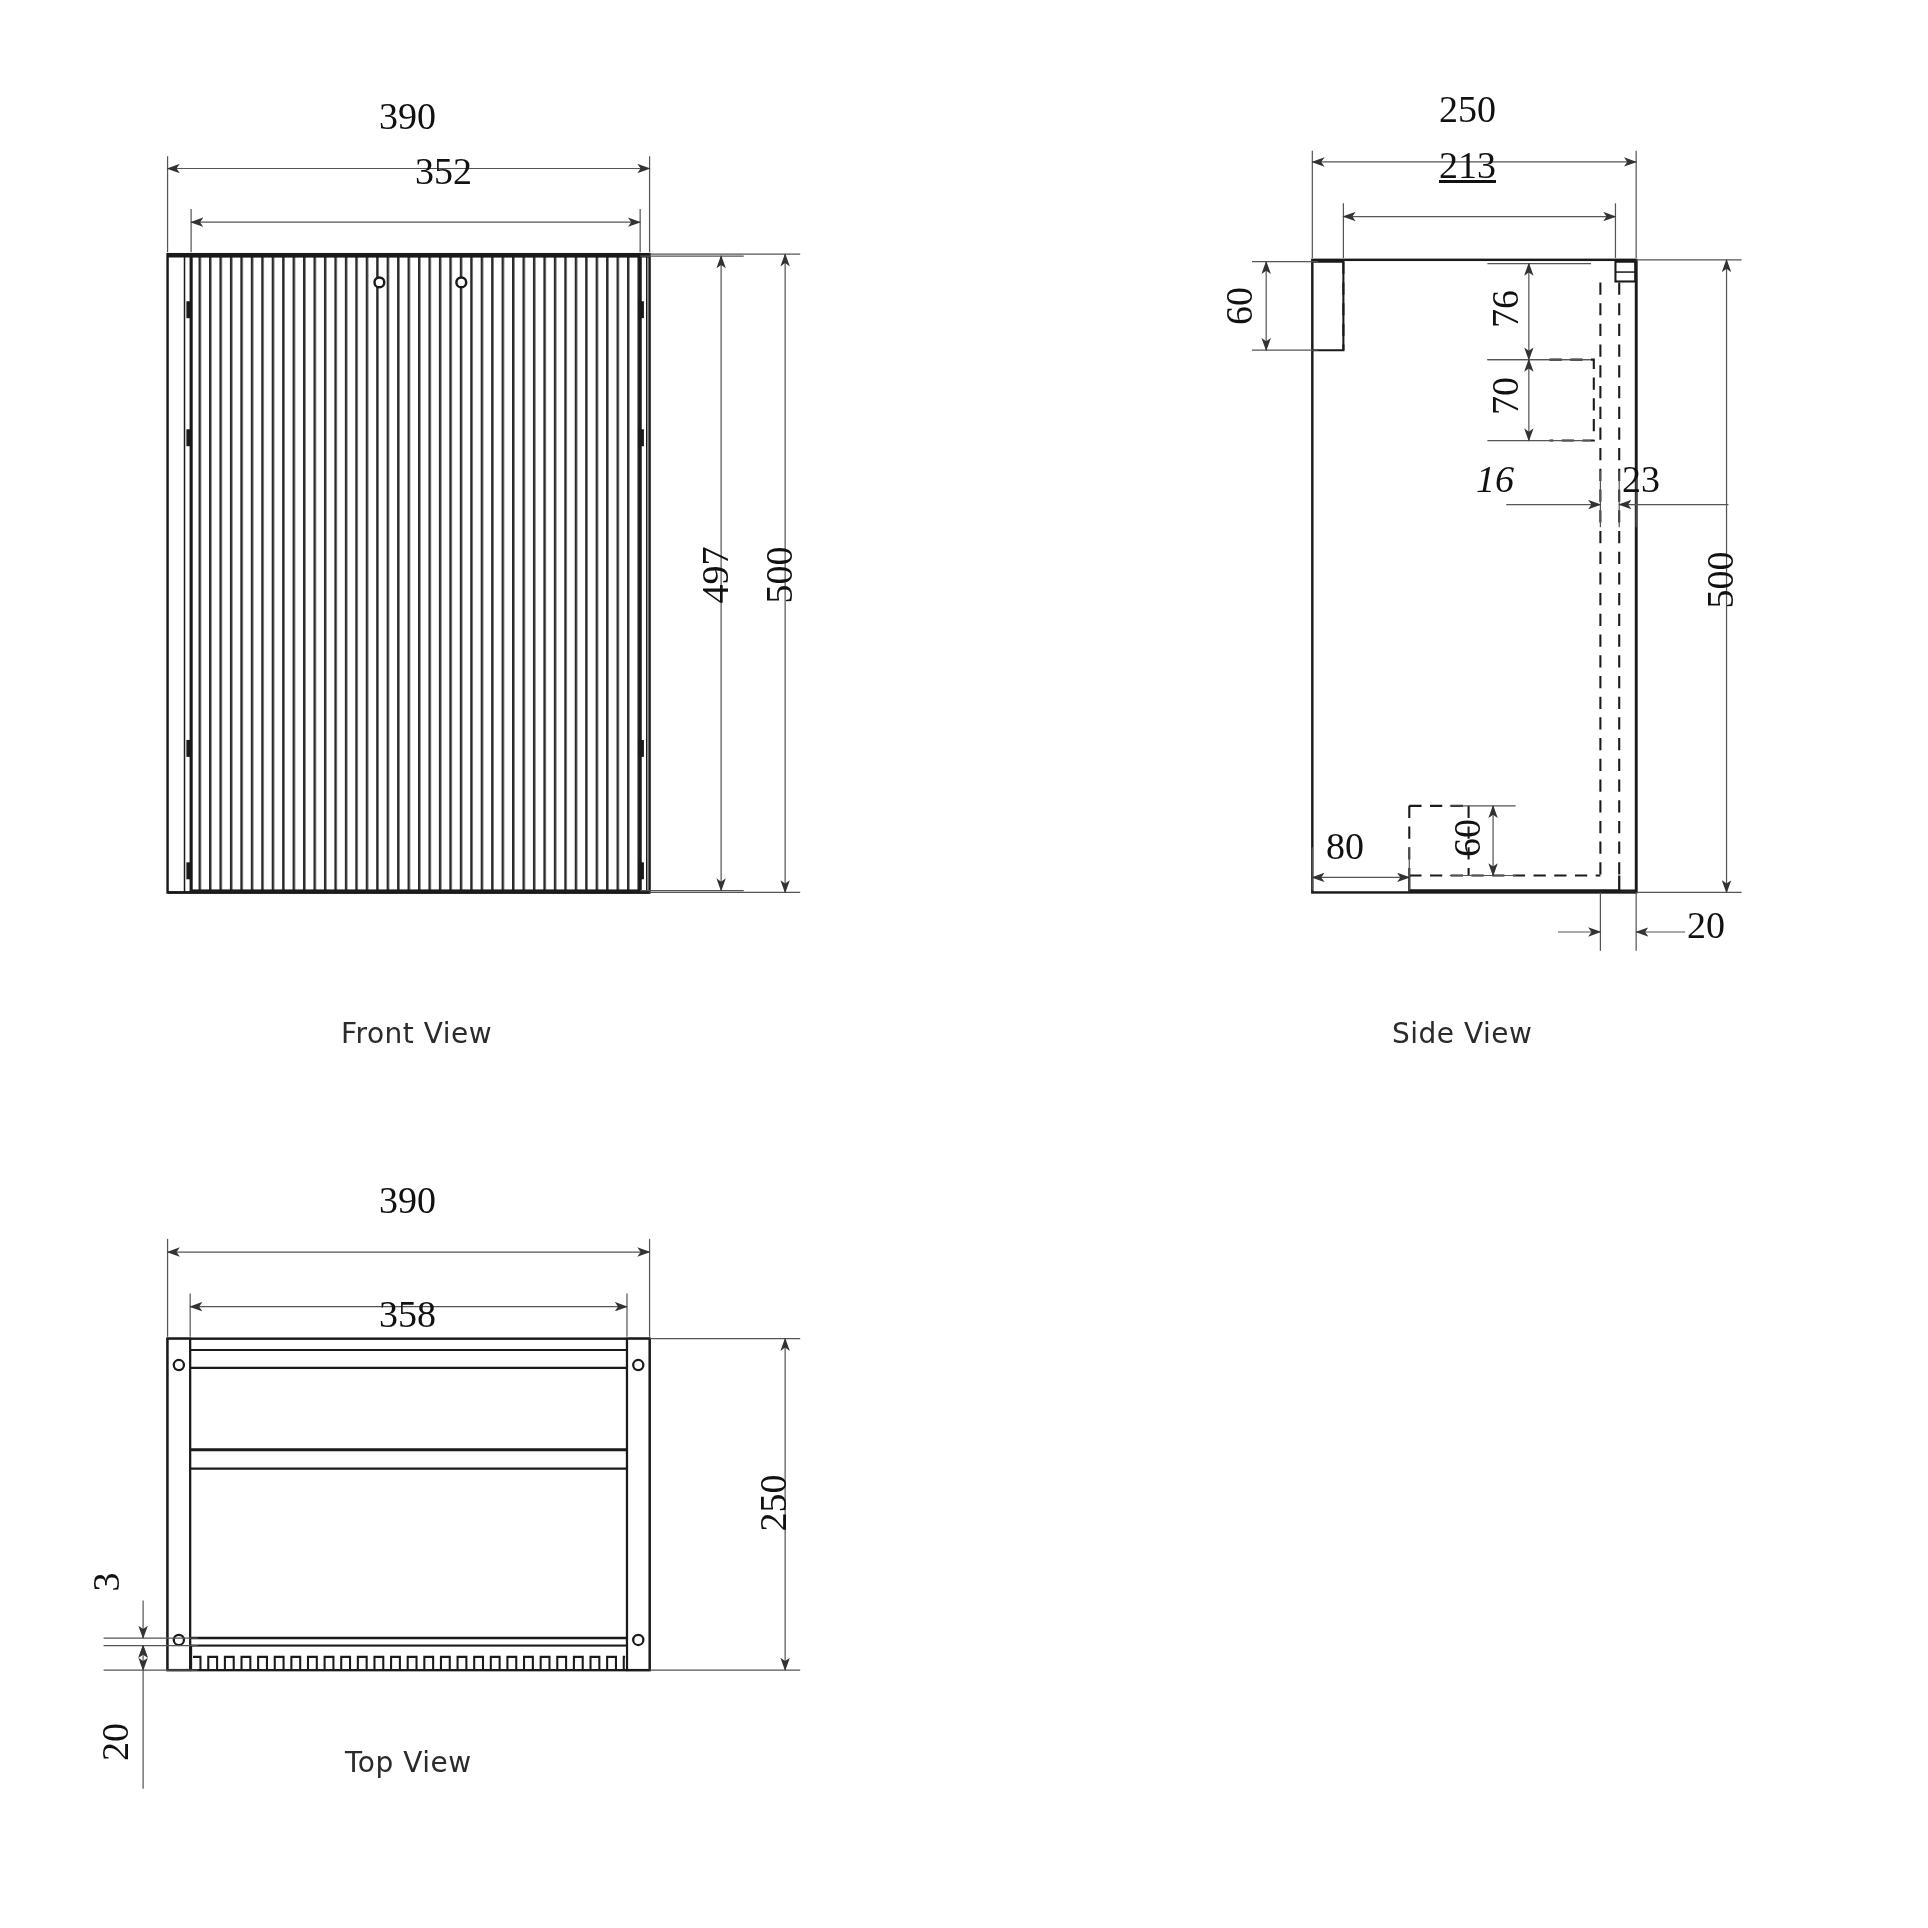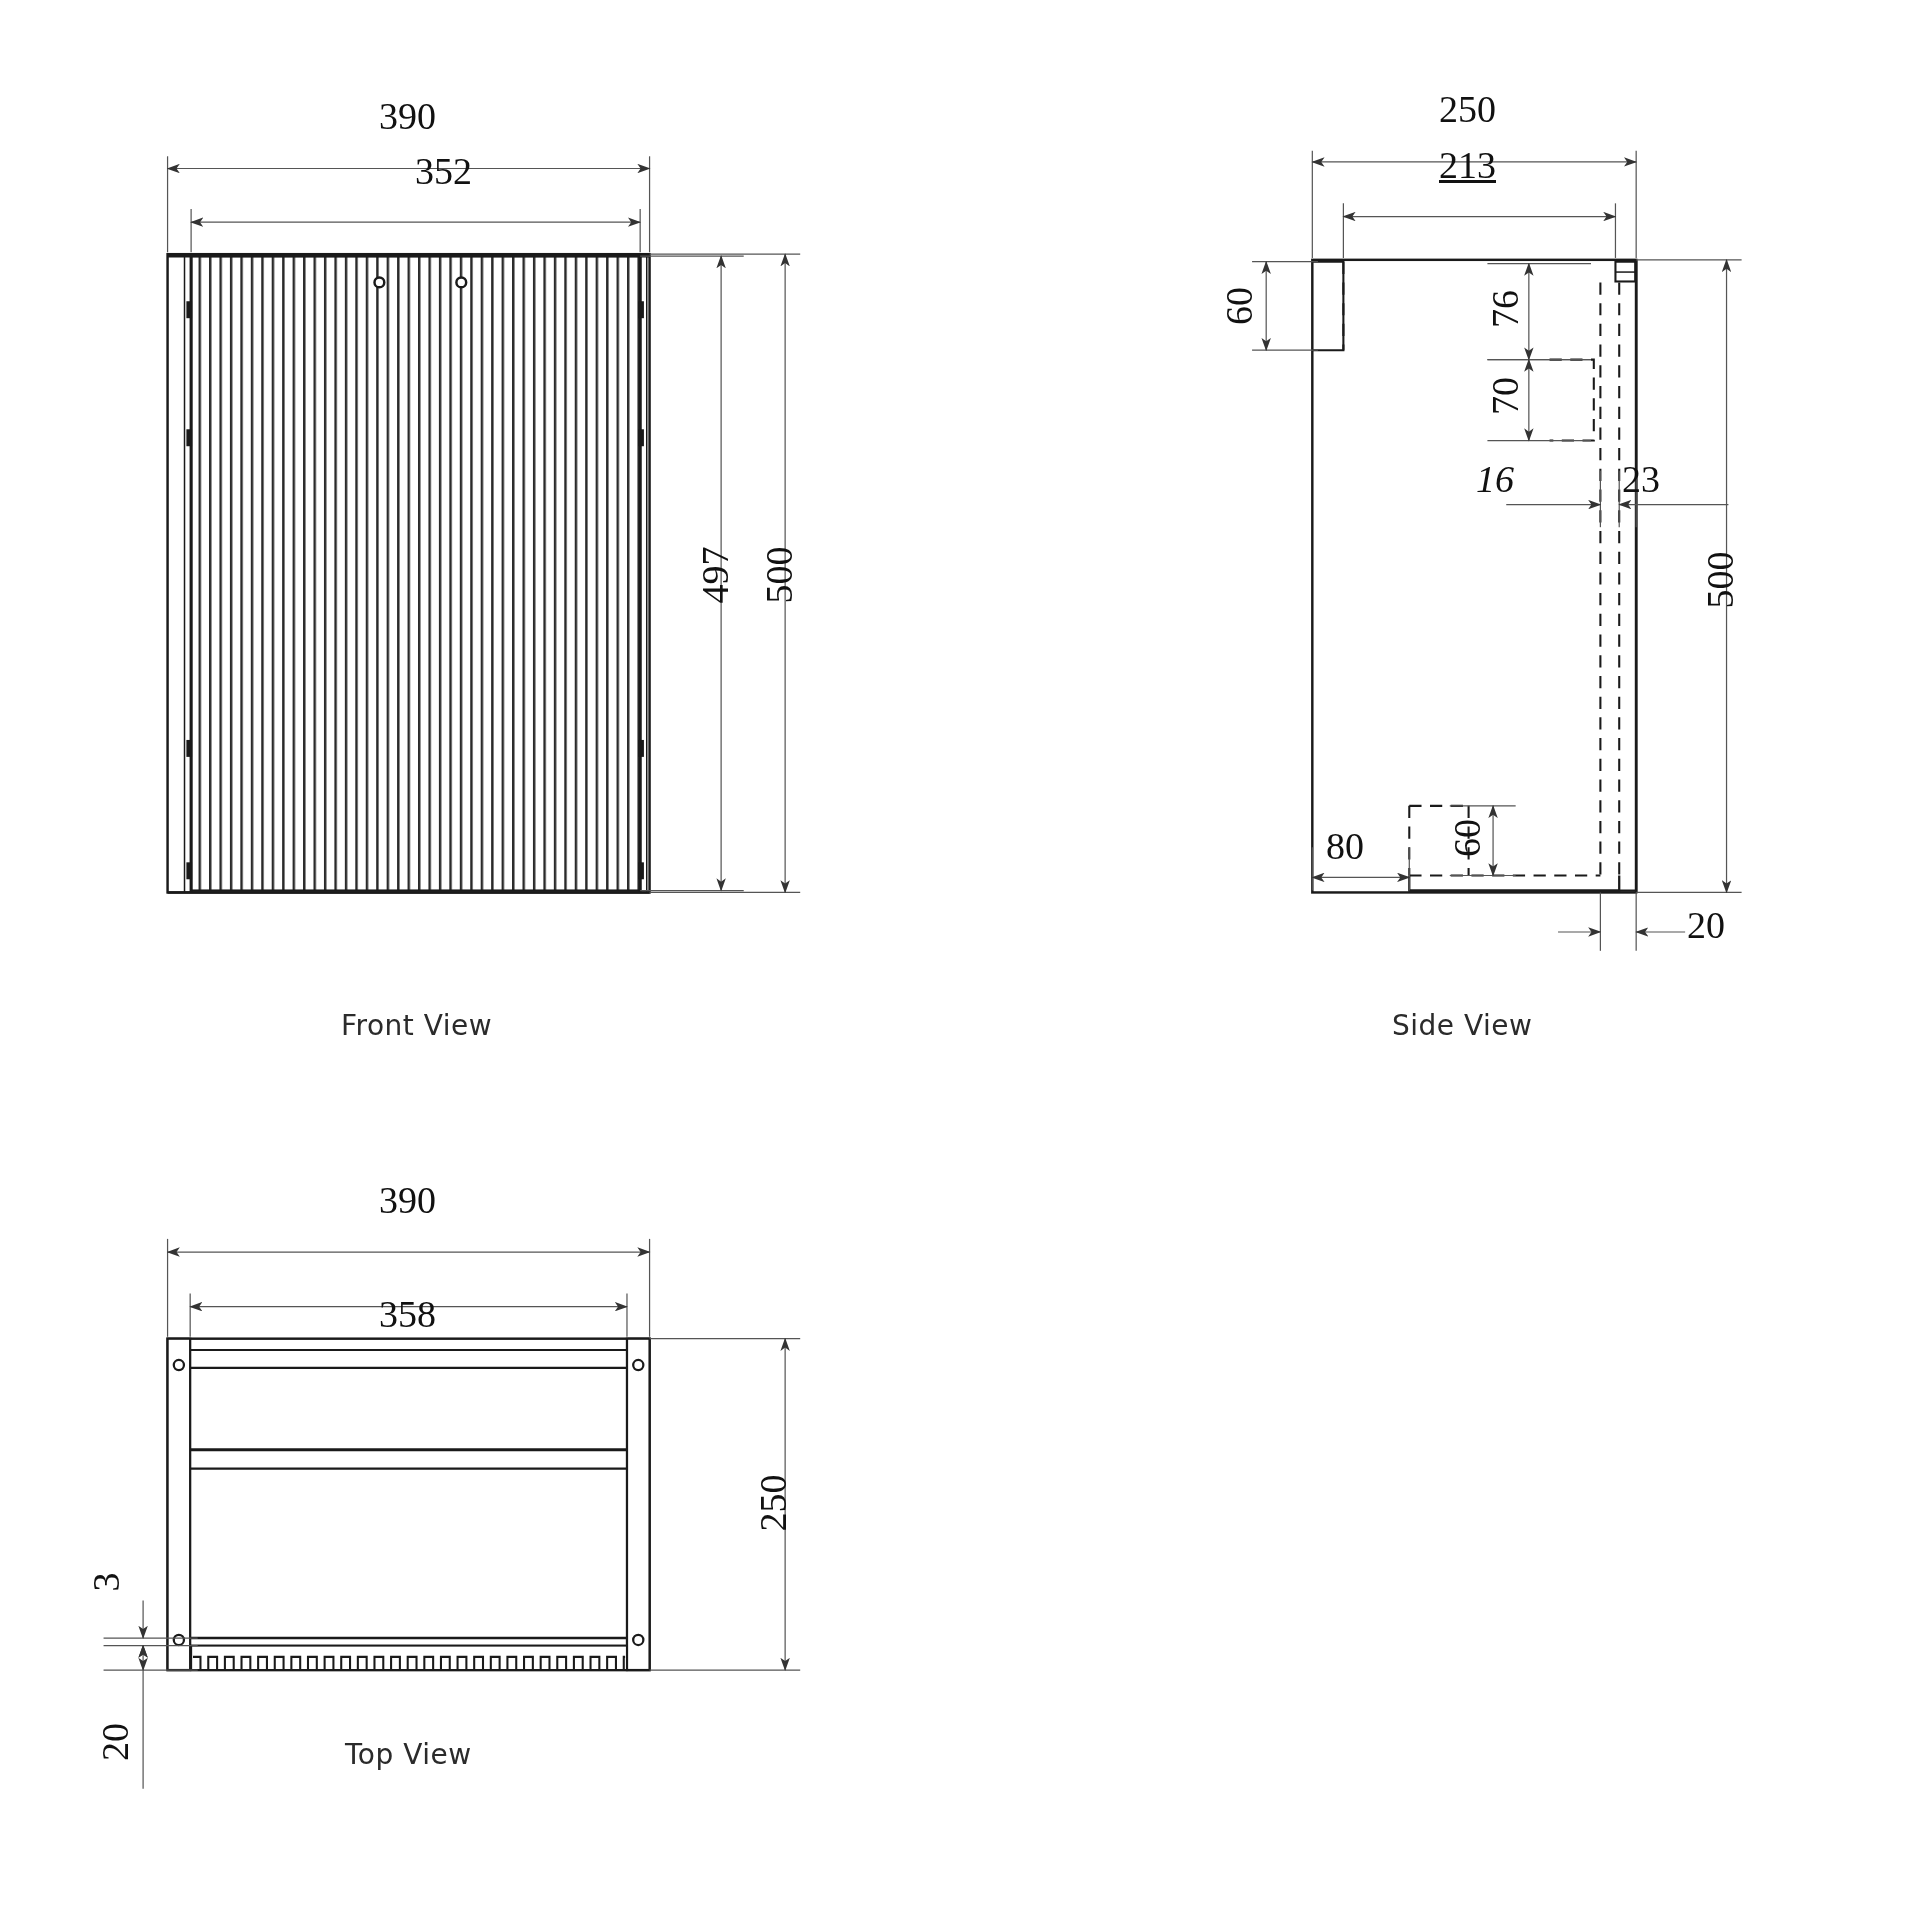--- a/index.html
+++ b/index.html
@@ -10,20 +10,21 @@
   }
   #stage{position:absolute;inset:0;}
   svg{display:block;}
   .viewlabel{
     position:absolute;
     font-family:"DejaVu Sans", sans-serif;
     font-size:28px;
     color:#2b2b2b;
     letter-spacing:0.5px;
     white-space:nowrap;
+    margin-top:8px;
   }
   .dim{
     position:absolute;
     font-family:"Liberation Serif", serif;
     font-size:38px;
     color:#111;
     white-space:nowrap;
     line-height:1;
   }
   .dim.rot{transform-origin:center center;transform:rotate(-90deg);}

